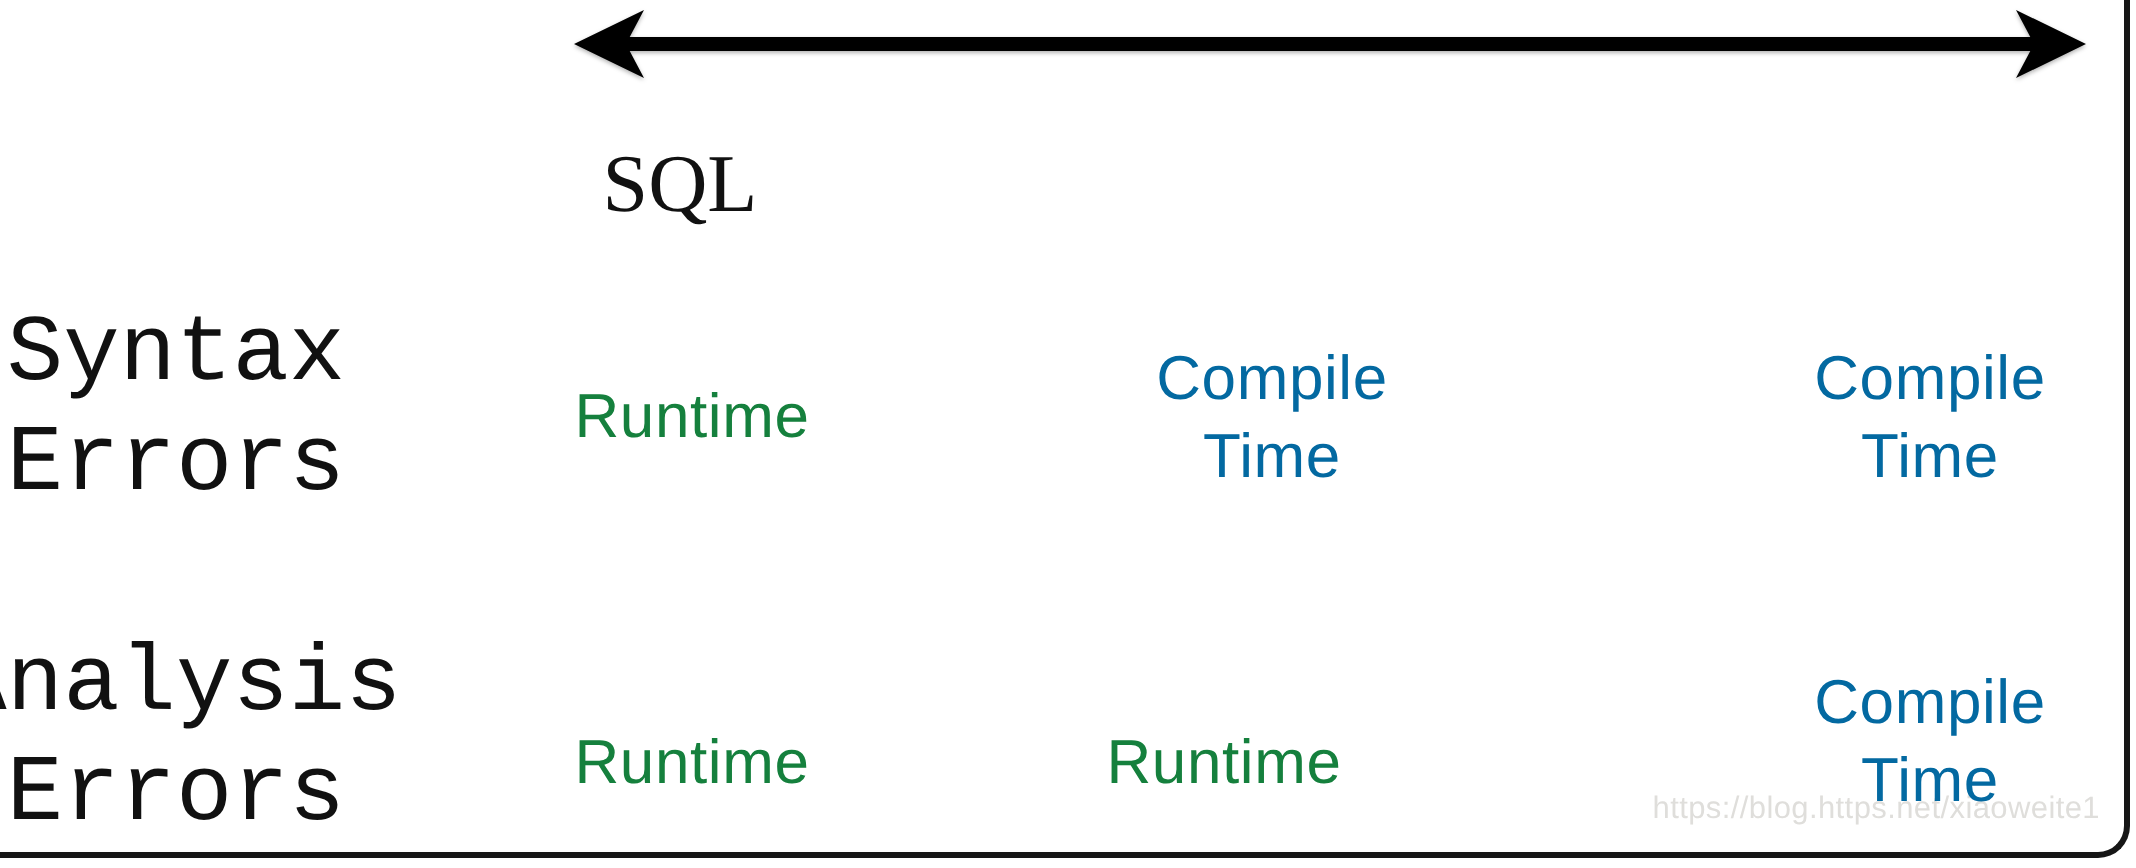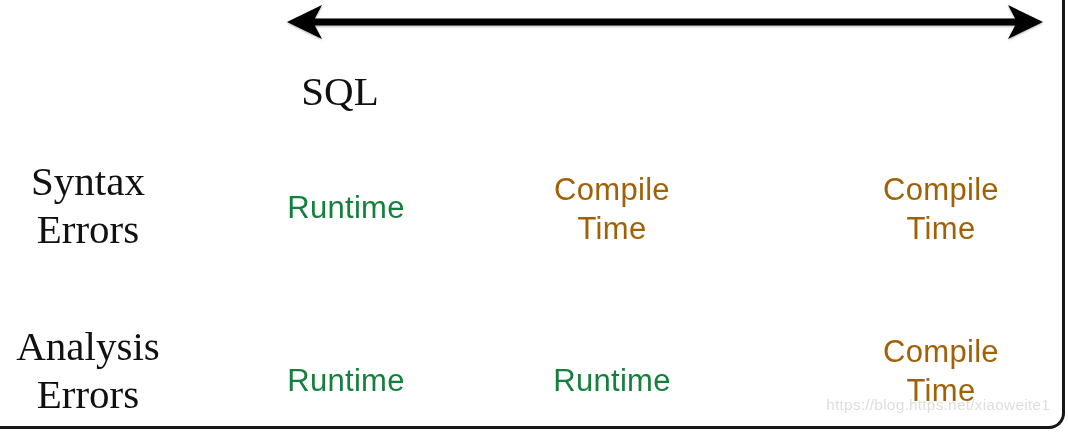--- a/index.html
+++ b/index.html
@@ -38,35 +38,35 @@
   }
   .col-header {
     font-family: "Liberation Serif", "DejaVu Serif", serif;
     font-size: 41px;
     color: #111111;
     line-height: 1.1;
     z-index: 2;
     text-align: center;
   }
   .row-label {
-    font-family: Liberation Serif, serif;
-    font-size: 41px;
+    font-family: Liberation Mono, monospace;
+    font-size: 47px;
     color: #111111;
     line-height: 1.16;
     z-index: 2;
   }
   .cell {
     font-family: "Liberation Sans", "DejaVu Sans", sans-serif;
     font-size: 31px;
     line-height: 1.27;
     letter-spacing: 0.3px;
     z-index: 2;
   }
   .cell-runtime { color: #15803d; }
-  .cell-compile { color: #a16207; }
+  .cell-compile { color: #0369a1; margin-left: 24px; }
 
   
   .hdr-sql        { left: 340px; top:  92px; }
   .hdr-dataframes { left: 615px; top:  92px; }
   .hdr-datasets   { left: 933px; top:  92px; }
   .lbl-syntax     { left:  88px; top: 206px; }
   .lbl-analysis   { left:  88px; top: 371px; }
   .c-r0c0 { left: 346px; top: 208px; }
   .c-r0c1 { left: 612px; top: 209px; }
   .c-r0c2 { left: 941px; top: 209px; }

